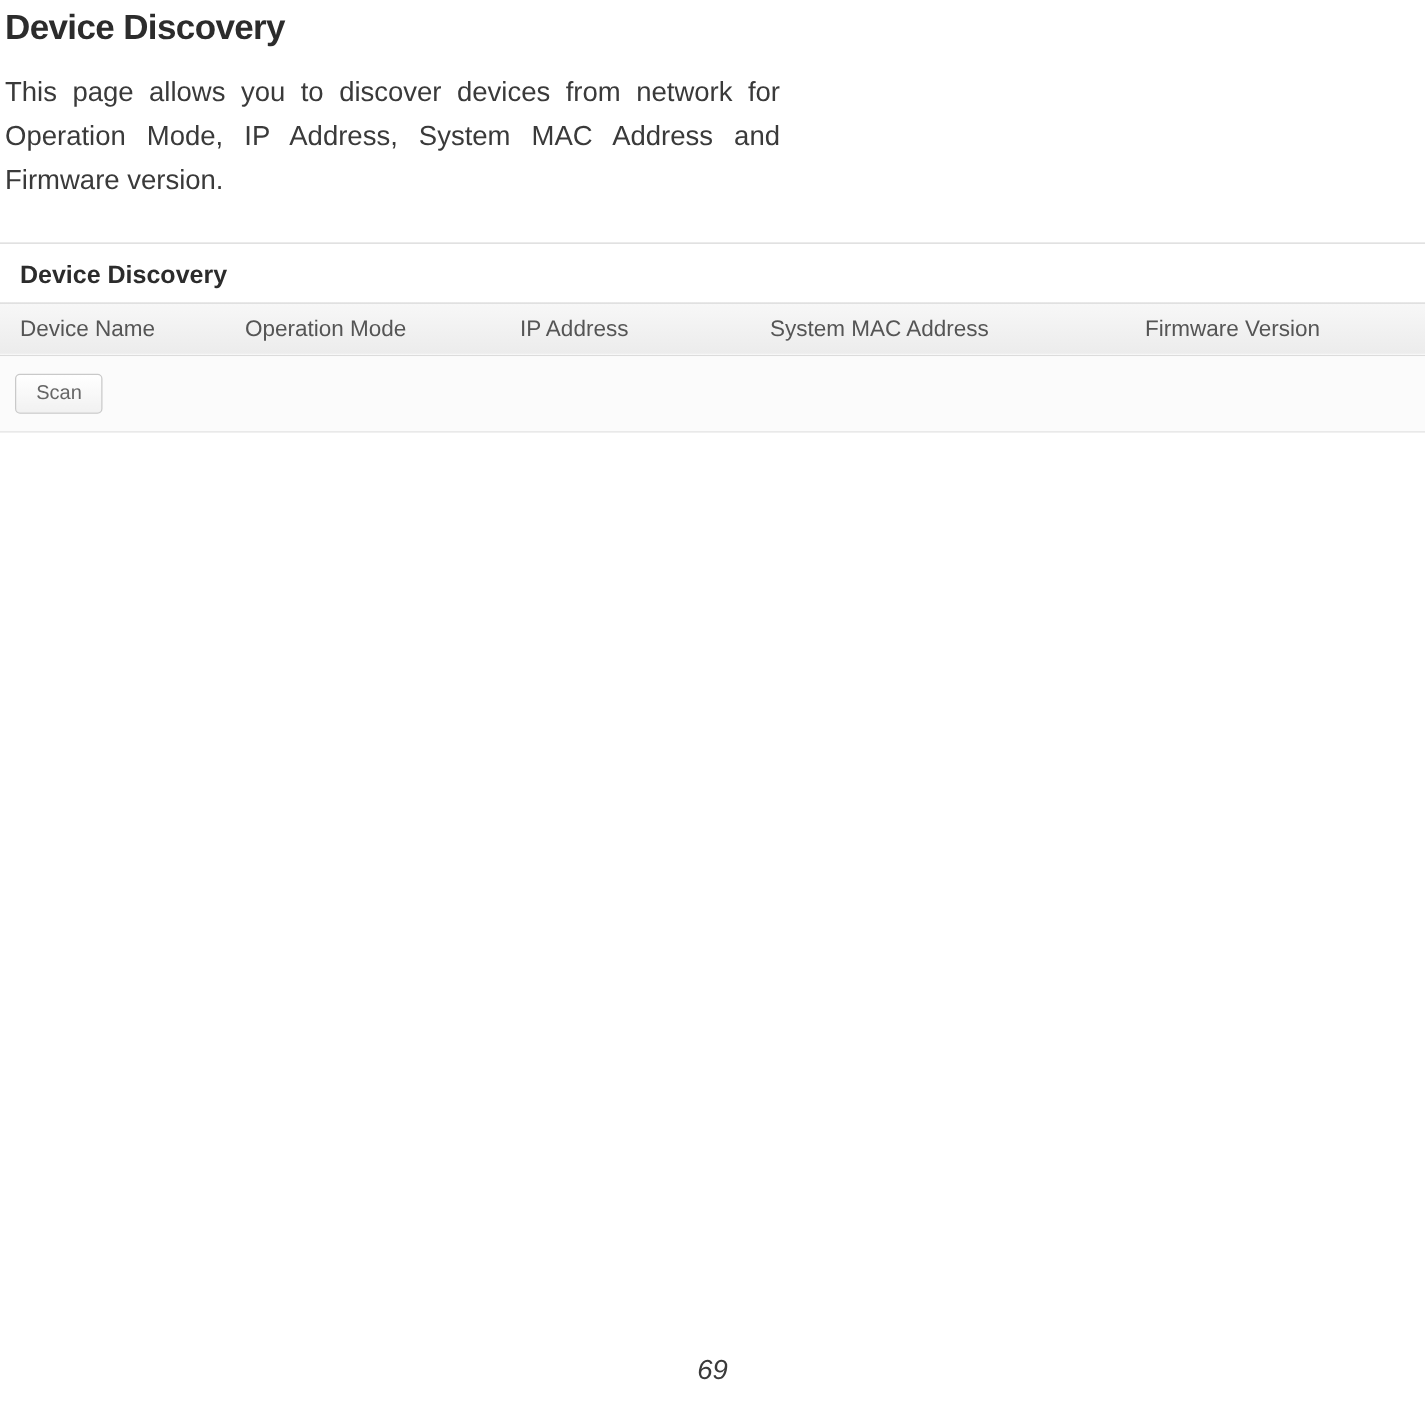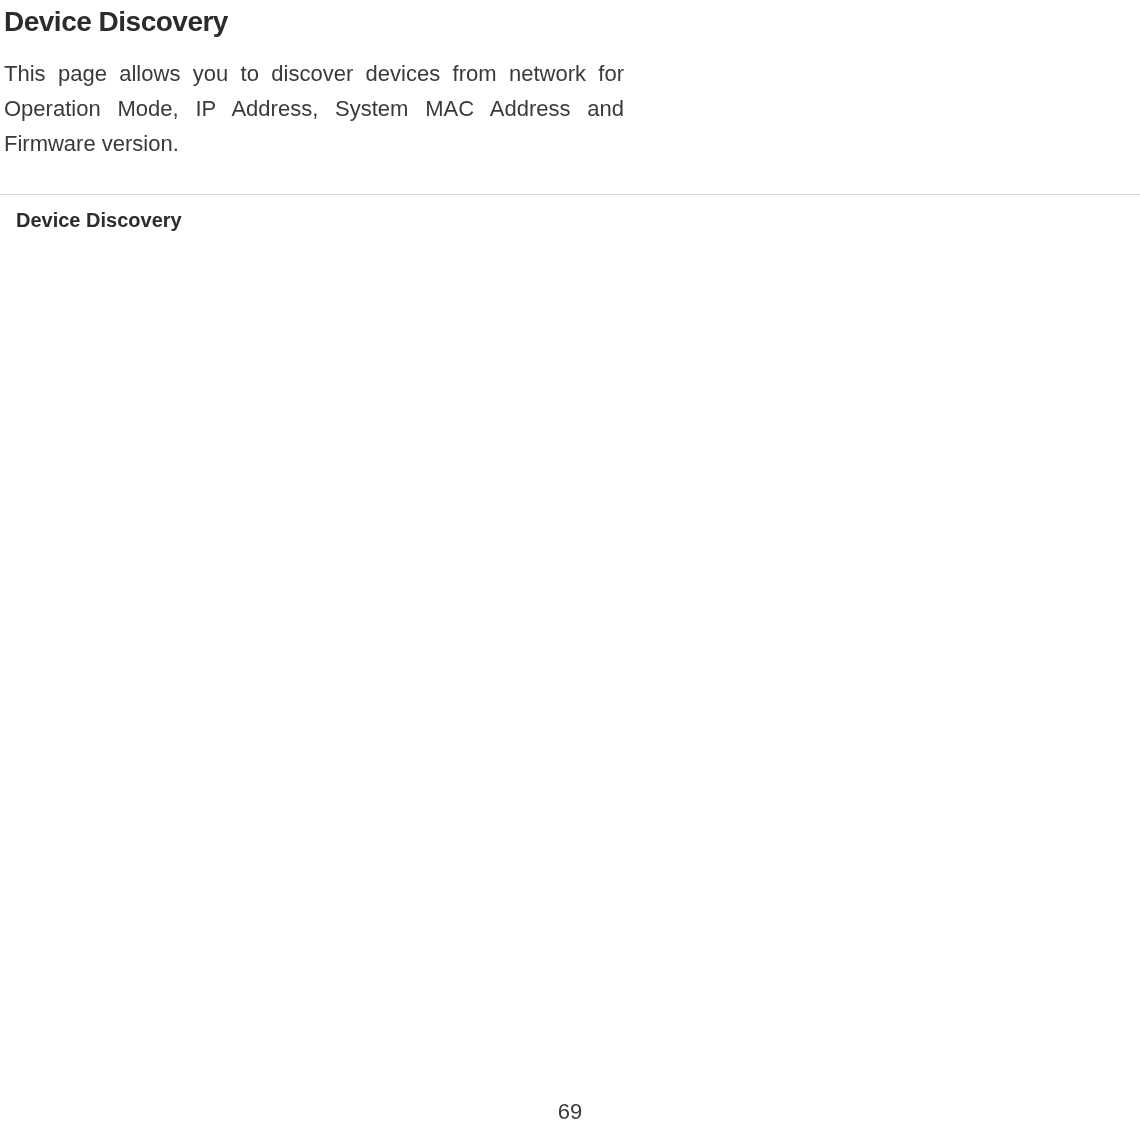--- a/index.html
+++ b/index.html
@@ -68,33 +68,48 @@
     font-size: 16px;
     color: #666;
     padding: 6px 16px;
     background: linear-gradient(#ffffff, #f1f1f1);
     border: 1px solid #c9c9c9;
     border-radius: 4px;
     cursor: pointer;
   }
   .page-number {
     position: absolute;
-    bottom: 16px;
+    bottom: 32px;
     left: 50%;
     transform: translateX(-50%);
     font-size: 22px;
     color: #3a3a3a;
+    font-style: italic;
   }
 </style>
 </head>
 <body>
 
 <h1 class="page-title">Device Discovery</h1>
 
 <p class="intro">This page allows you to discover devices from network for Operation Mode, IP Address, System MAC Address and Firmware version.</p>
 
 <div class="panel">
   <div class="panel-title">Device Discovery</div>
 
+  <table class="table">
+    <thead>
+      <tr>
+        <th>Device Name</th>
+        <th>Operation Mode</th>
+        <th>IP Address</th>
+        <th>System MAC Address</th>
+        <th>Firmware Version</th>
+      </tr>
+    </thead>
+  </table>
 
+  <div class="scan-row">
+    <button class="scan-btn">Scan</button>
+  </div>
 </div>
 
 <div class="page-number">69</div>
 
 </body></html>

